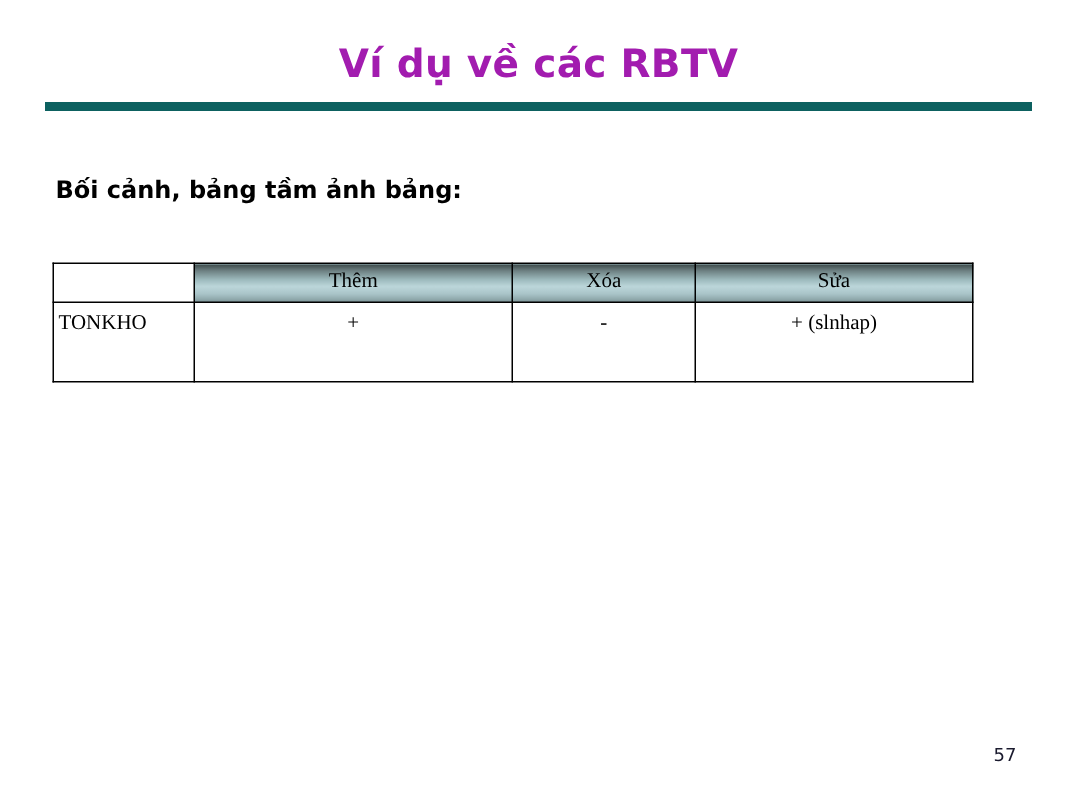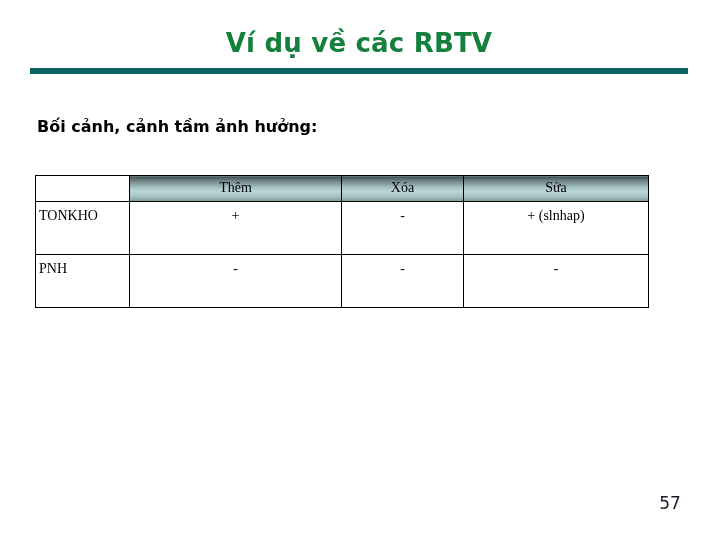--- a/index.html
+++ b/index.html
@@ -23,21 +23,21 @@
     background: #ffffff;
   }
 
   
   .slide-title {
     position: absolute;
     left: 30px;
     top: 26px;
     width: 658px;
     text-align: center;
-    color: #15803d;
+    color: #a21caf;
     font-family: "DejaVu Sans", sans-serif;
     font-weight: bold;
     font-size: 26px;
     line-height: 34px;
     letter-spacing: 0.2px;
     white-space: nowrap;
   }
 
   .title-rule {
     position: absolute;
@@ -129,34 +129,34 @@
 
   
   .page-number {
     position: absolute;
     left: 655px;
     top: 494px;
     width: 30px;
     text-align: center;
     color: #1a1a2e;
     font-family: "DejaVu Sans", sans-serif;
-    font-size: 17px;
+    font-size: 12px;
     line-height: 18px;
   }
 </style>
 </head>
 <body>
 
 <div class="slide">
 
   <div class="slide-title">Ví dụ về các RBTV</div>
 
   <div class="title-rule"></div>
 
-  <div class="subtitle">Bối cảnh, cảnh tầm ảnh hưởng:</div>
+  <div class="subtitle">Bối cảnh, bảng tầm ảnh bảng:</div>
 
   <table class="impact-table">
     <colgroup>
       <col class="col-label">
       <col class="col-them">
       <col class="col-xoa">
       <col class="col-sua">
     </colgroup>
     <thead>
       <tr>
@@ -182,32 +182,18 @@
         <td class="val">
           <span class="cell-text">+</span>
         </td>
         <td class="val">
           <span class="cell-text">-</span>
         </td>
         <td class="val">
           <span class="cell-text">+ (slnhap)</span>
         </td>
       </tr>
-      <tr>
-        <td class="row-label">
-          <span class="cell-text">PNH</span>
-        </td>
-        <td class="val">
-          <span class="cell-text">-</span>
-        </td>
-        <td class="val">
-          <span class="cell-text">-</span>
-        </td>
-        <td class="val">
-          <span class="cell-text">-</span>
-        </td>
-      </tr>
     </tbody>
   </table>
 
   <div class="page-number">57</div>
 
 </div>
 
 </body></html>

